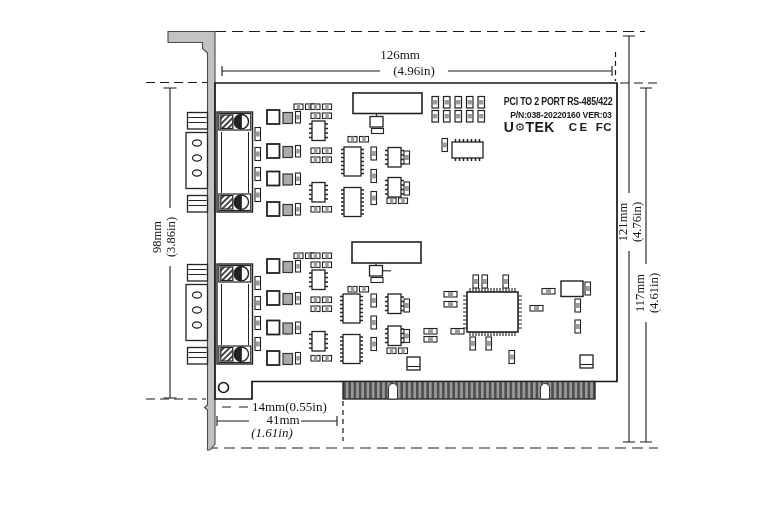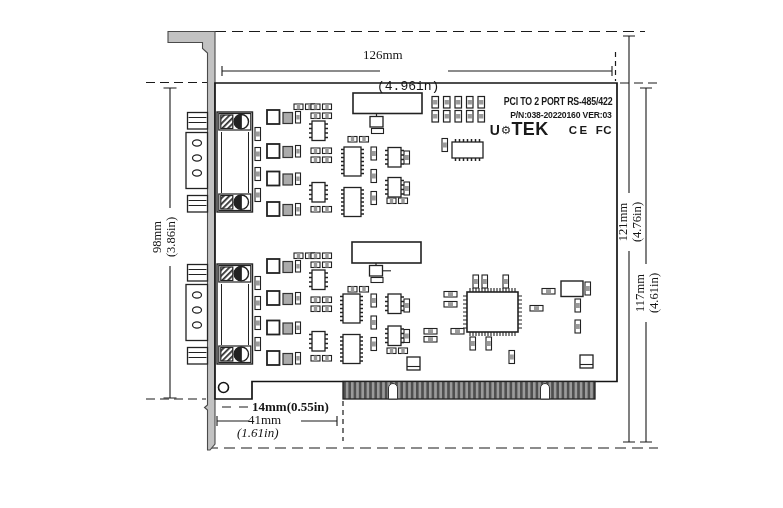--- a/index.html
+++ b/index.html
@@ -1,30 +1,30 @@
 <!DOCTYPE html>
 <html><head>
 <meta charset="utf-8">
 <style>
   html,body{margin:0;padding:0;background:#fff;}
   .stage{position:relative;width:783px;height:508px;background:#ffffff;overflow:hidden;
          font-family:"Liberation Serif","DejaVu Serif",serif;color:#111;}
   .stage svg{position:absolute;left:0;top:0;}
   .txt{position:absolute;white-space:nowrap;}
   .dim{font-size:13px;line-height:14px;color:#151515;}
-  .dim-c{text-align:left;}
+  .dim-c{text-align:center;}
   .dim-v{transform:translate(-50%,-50%) rotate(-90deg);text-align:center;line-height:13.5px;font-size:12.6px;}
   .cardtext{font-family:"Liberation Sans","DejaVu Sans",sans-serif;font-weight:700;color:#1a1a1a;}
   .ct1{font-size:10px;transform:scaleX(.88);transform-origin:100% 50%;letter-spacing:-.2px;}
   .ct2{font-size:9.6px;transform:scaleX(.9);transform-origin:100% 50%;letter-spacing:-.2px;}
   .logo-row{display:flex;align-items:center;}
   .logo-u{font-size:14px;font-weight:800;letter-spacing:.2px;}
   .logo-gear{font-family:"DejaVu Sans",sans-serif;font-size:11.5px;font-weight:700;margin:0 .5px;}
-  .logo-tek{font-size:18px;font-weight:800;letter-spacing:.4px;}
-  .mark-ce{font-size:11.5px;font-weight:700;letter-spacing:2.5px;margin-left:20px;}
+  .logo-tek{font-size:14px;font-weight:800;letter-spacing:.4px;}
+  .mark-ce{font-size:11.5px;font-weight:700;letter-spacing:2.5px;margin-left:14px;}
   .mark-fcc{font-size:11.5px;font-weight:800;letter-spacing:.5px;margin-left:6px;}
 </style>
 </head>
 <body>
 
 <div class="stage">
 
 <svg width="783" height="508" viewBox="0 0 783 508">
   <defs>
     <pattern id="pat-fingers" patternUnits="userSpaceOnUse" width="5.2" height="18">
@@ -256,38 +256,38 @@
     <path d="M623 36 h12 M623 442 h12"></path>
     <path d="M646 88 V264 M646 322 V442"></path>
     <path d="M640 88 h12 M640 442 h12"></path>
     <path d="M222 407 h9 M239 407 h9"></path>
     <path d="M217 421 H249 M301 421 H337"></path>
     <path d="M217 416 v10 M337 416 v10"></path>
   </g>
 </svg>
 
 <div class="txt dim dim-c" style="left:363px;top:48px;width:74px;">126mm</div>
-<div class="txt dim dim-c" style="left:377px;top:80px;width:74px;font-family:Liberation Mono, monospace;">(4.96in)</div>
+<div class="txt dim dim-c" style="left:377px;top:64px;width:74px;">(4.96in)</div>
 
 <div class="txt dim dim-v" style="left:164px;top:237px;">
   <div>98mm</div>
   <div>(3.86in)</div>
 </div>
 
 <div class="txt dim dim-v" style="left:630px;top:222px;">
   <div>121mm</div>
   <div>(4.76in)</div>
 </div>
 
 <div class="txt dim dim-v" style="left:647px;top:293px;">
   <div>117mm</div>
   <div>(4.61in)</div>
 </div>
 
-<div class="txt dim" style="left:252px;top:400px;font-weight:bold;">14mm(0.55in)</div>
+<div class="txt dim" style="left:252px;top:400px;">14mm(0.55in)</div>
 <div class="txt dim dim-c" style="left:248px;top:413px;width:70px;">41mm</div>
 <div class="txt dim dim-c" style="left:237px;top:426px;width:70px;font-style:italic;">(1.61in)</div>
 
 <div class="txt cardtext ct1" style="right:171px;top:96px;">PCI TO 2 PORT RS-485/422</div>
 <div class="txt cardtext ct2" style="right:171px;top:109px;">P/N:038-20220160 VER:03</div>
 
 <div class="txt cardtext logo-row" style="right:171px;top:119px;">
   <span class="logo-u">U</span>
   <span class="logo-gear">⚙</span>
   <span class="logo-tek">TEK</span>

